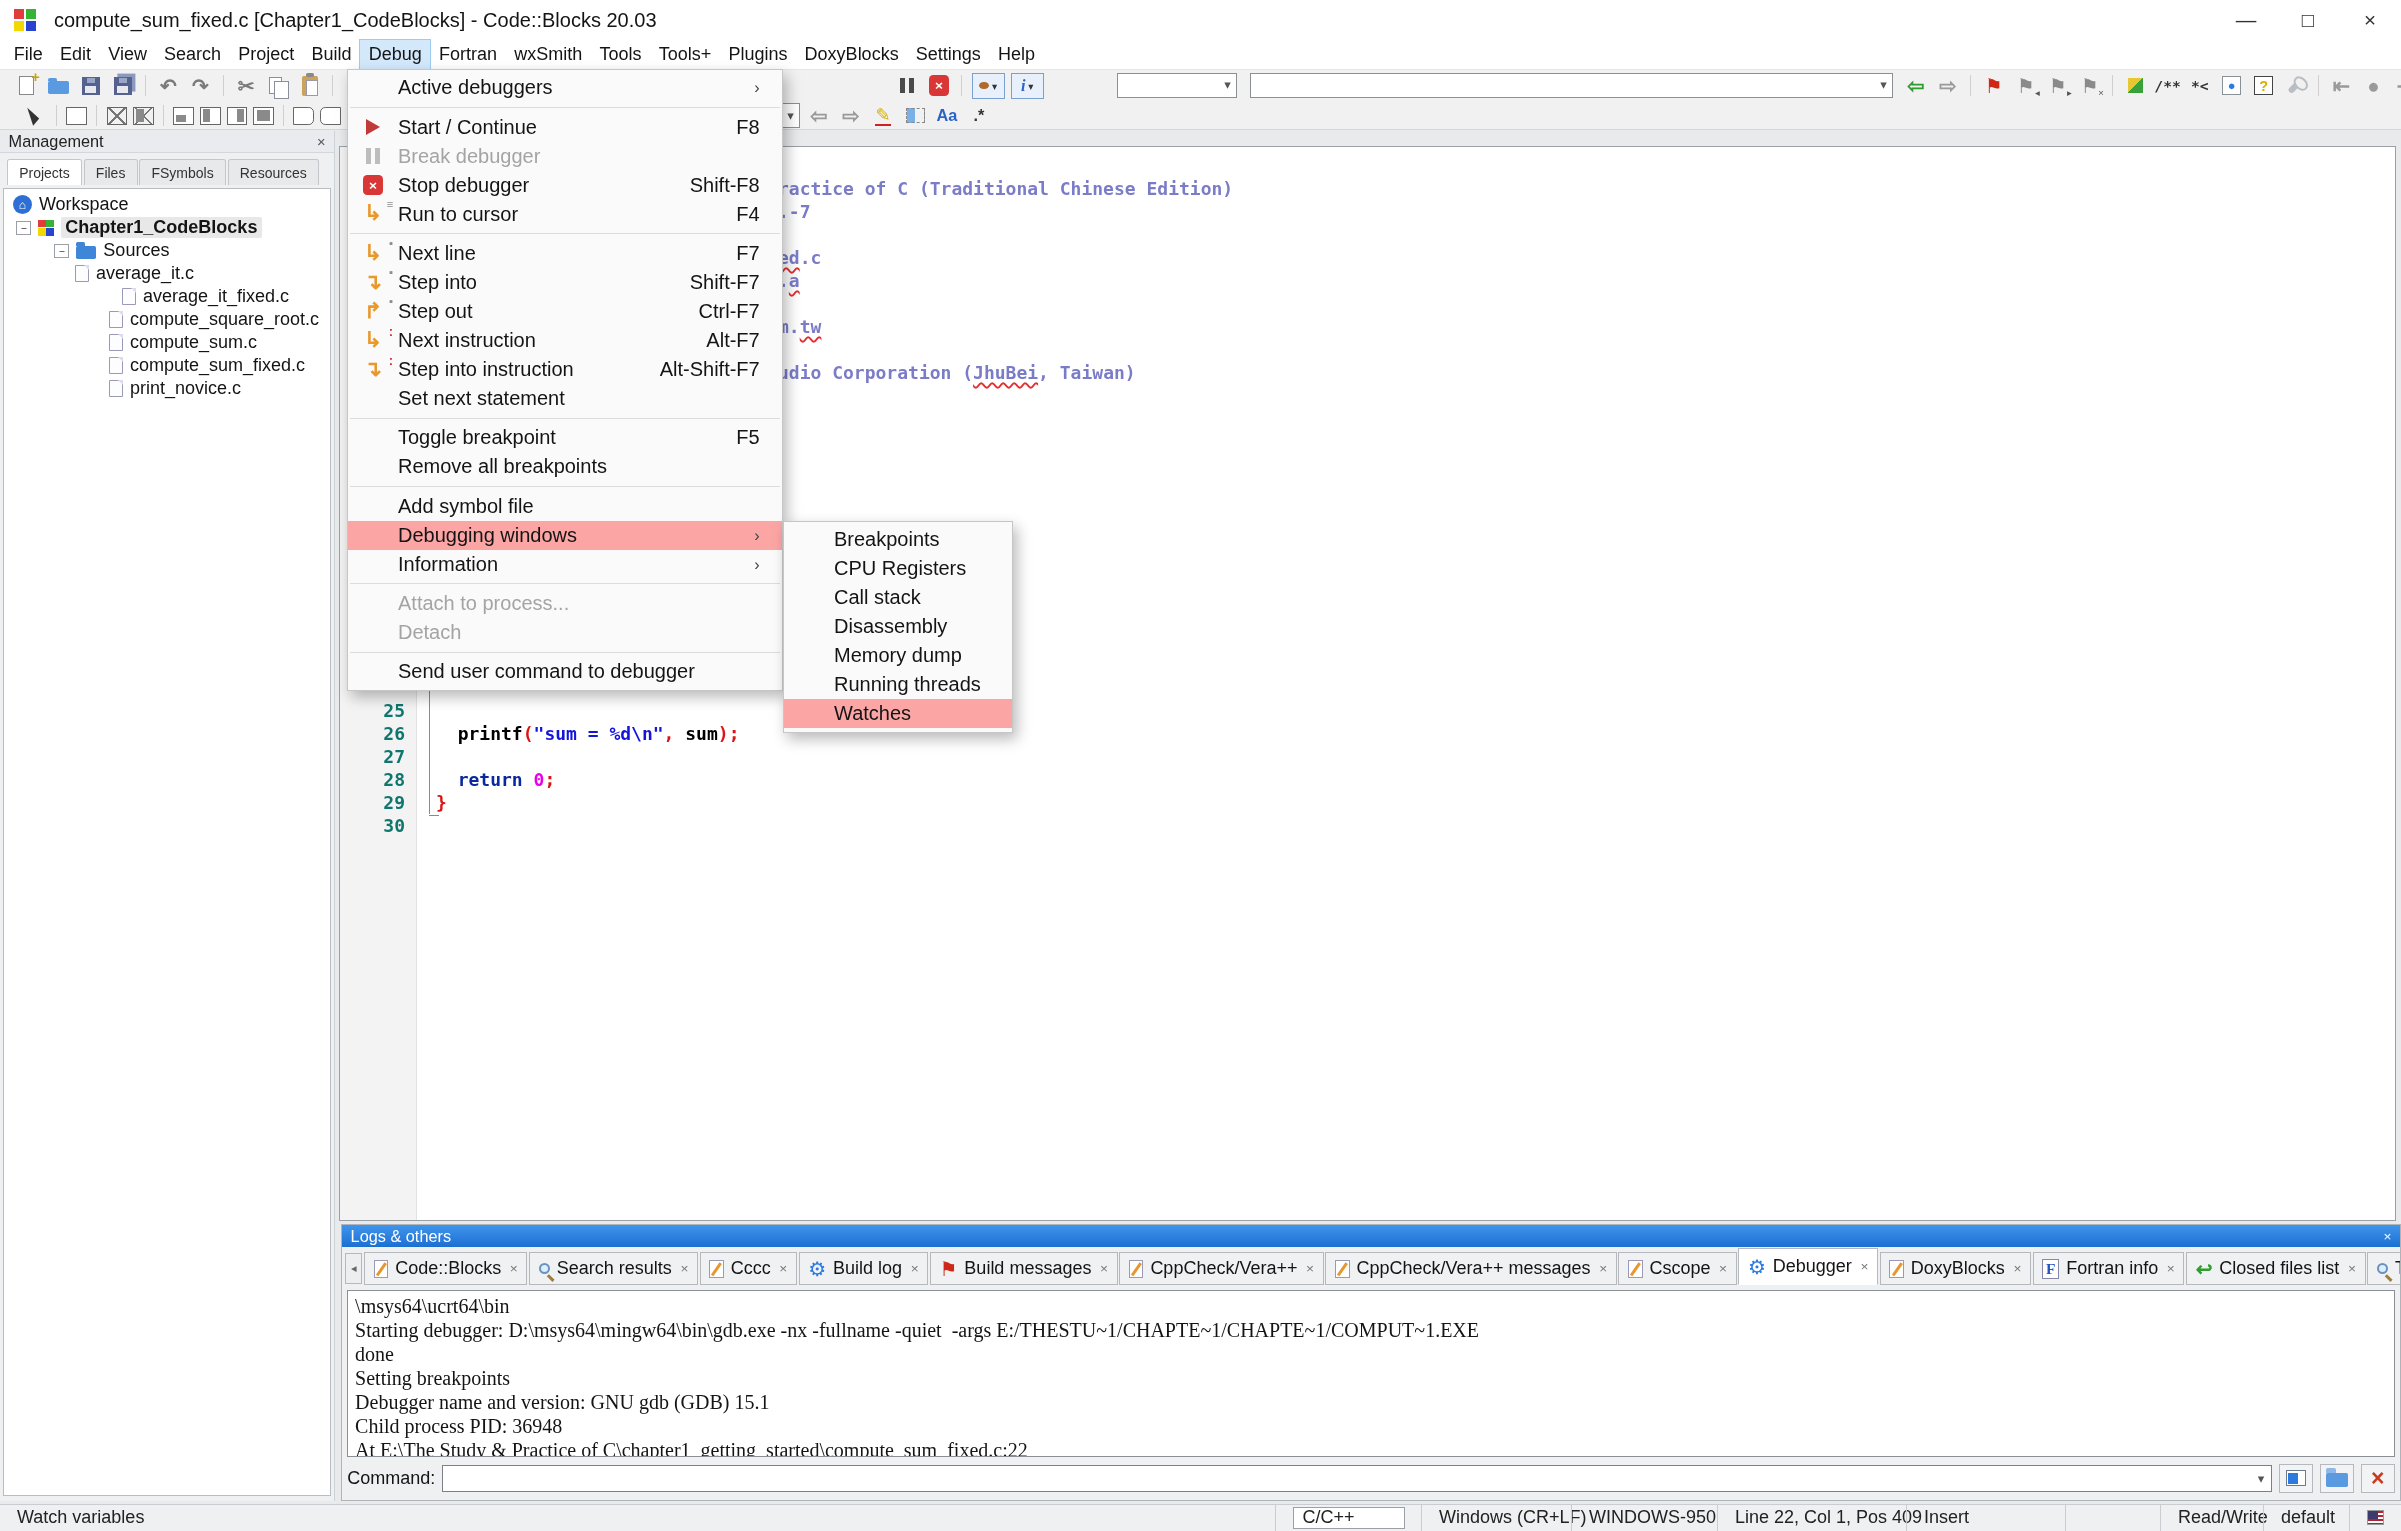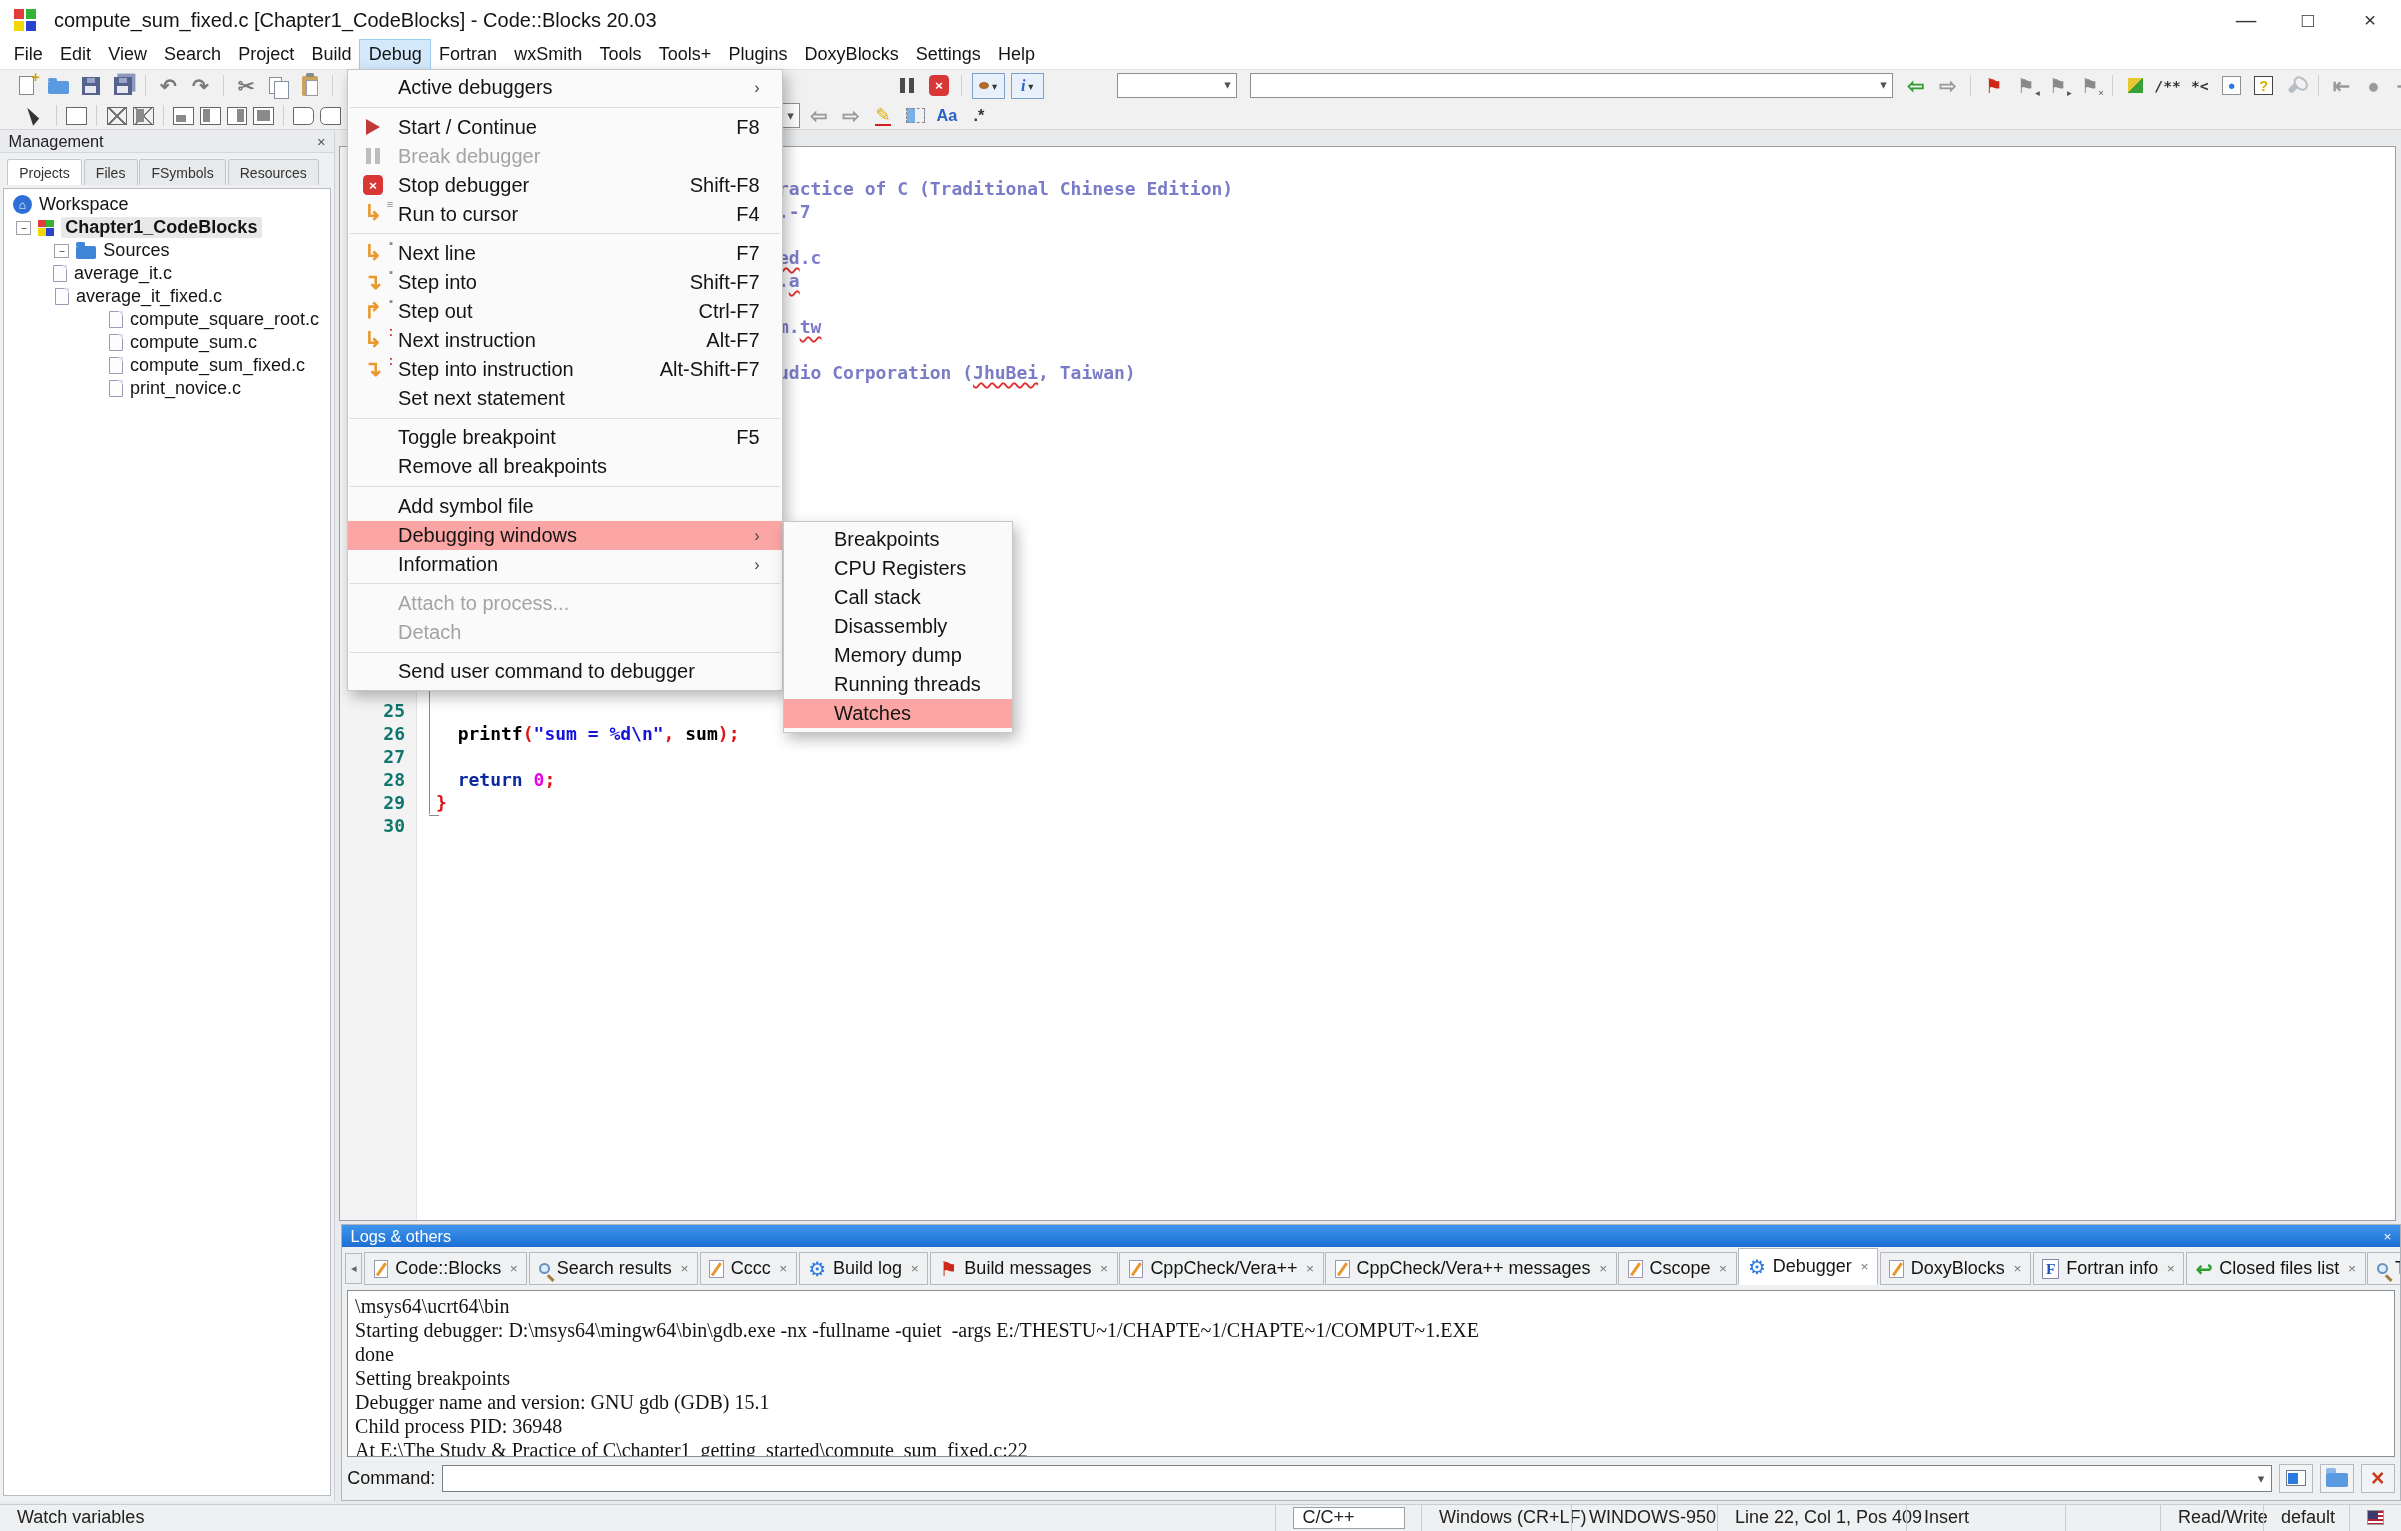--- a/index.html
+++ b/index.html
@@ -392,25 +392,25 @@
           <i></i>
           <i></i>
         </span>
       <span class="sel">Chapter1_CodeBlocks</span>
     </div>
     <div class="trow" style="padding-left:50px">
       <span class="exp">−</span>
       <span class="i-folder"></span>
       <span>Sources</span>
     </div>
-    <div class="trow" style="padding-left:49px">
+    <div class="trow" style="padding-left:71px">
       <span class="i-docT"></span>
       <span>average_it.c</span>
     </div>
-    <div class="trow" style="padding-left:51px">
+    <div class="trow" style="padding-left:118px">
       <span class="i-docT"></span>
       <span>average_it_fixed.c</span>
     </div>
     <div class="trow" style="padding-left:105px">
       <span class="i-docT"></span>
       <span>compute_square_root.c</span>
     </div>
     <div class="trow" style="padding-left:105px">
       <span class="i-docT"></span>
       <span>compute_sum.c</span>

